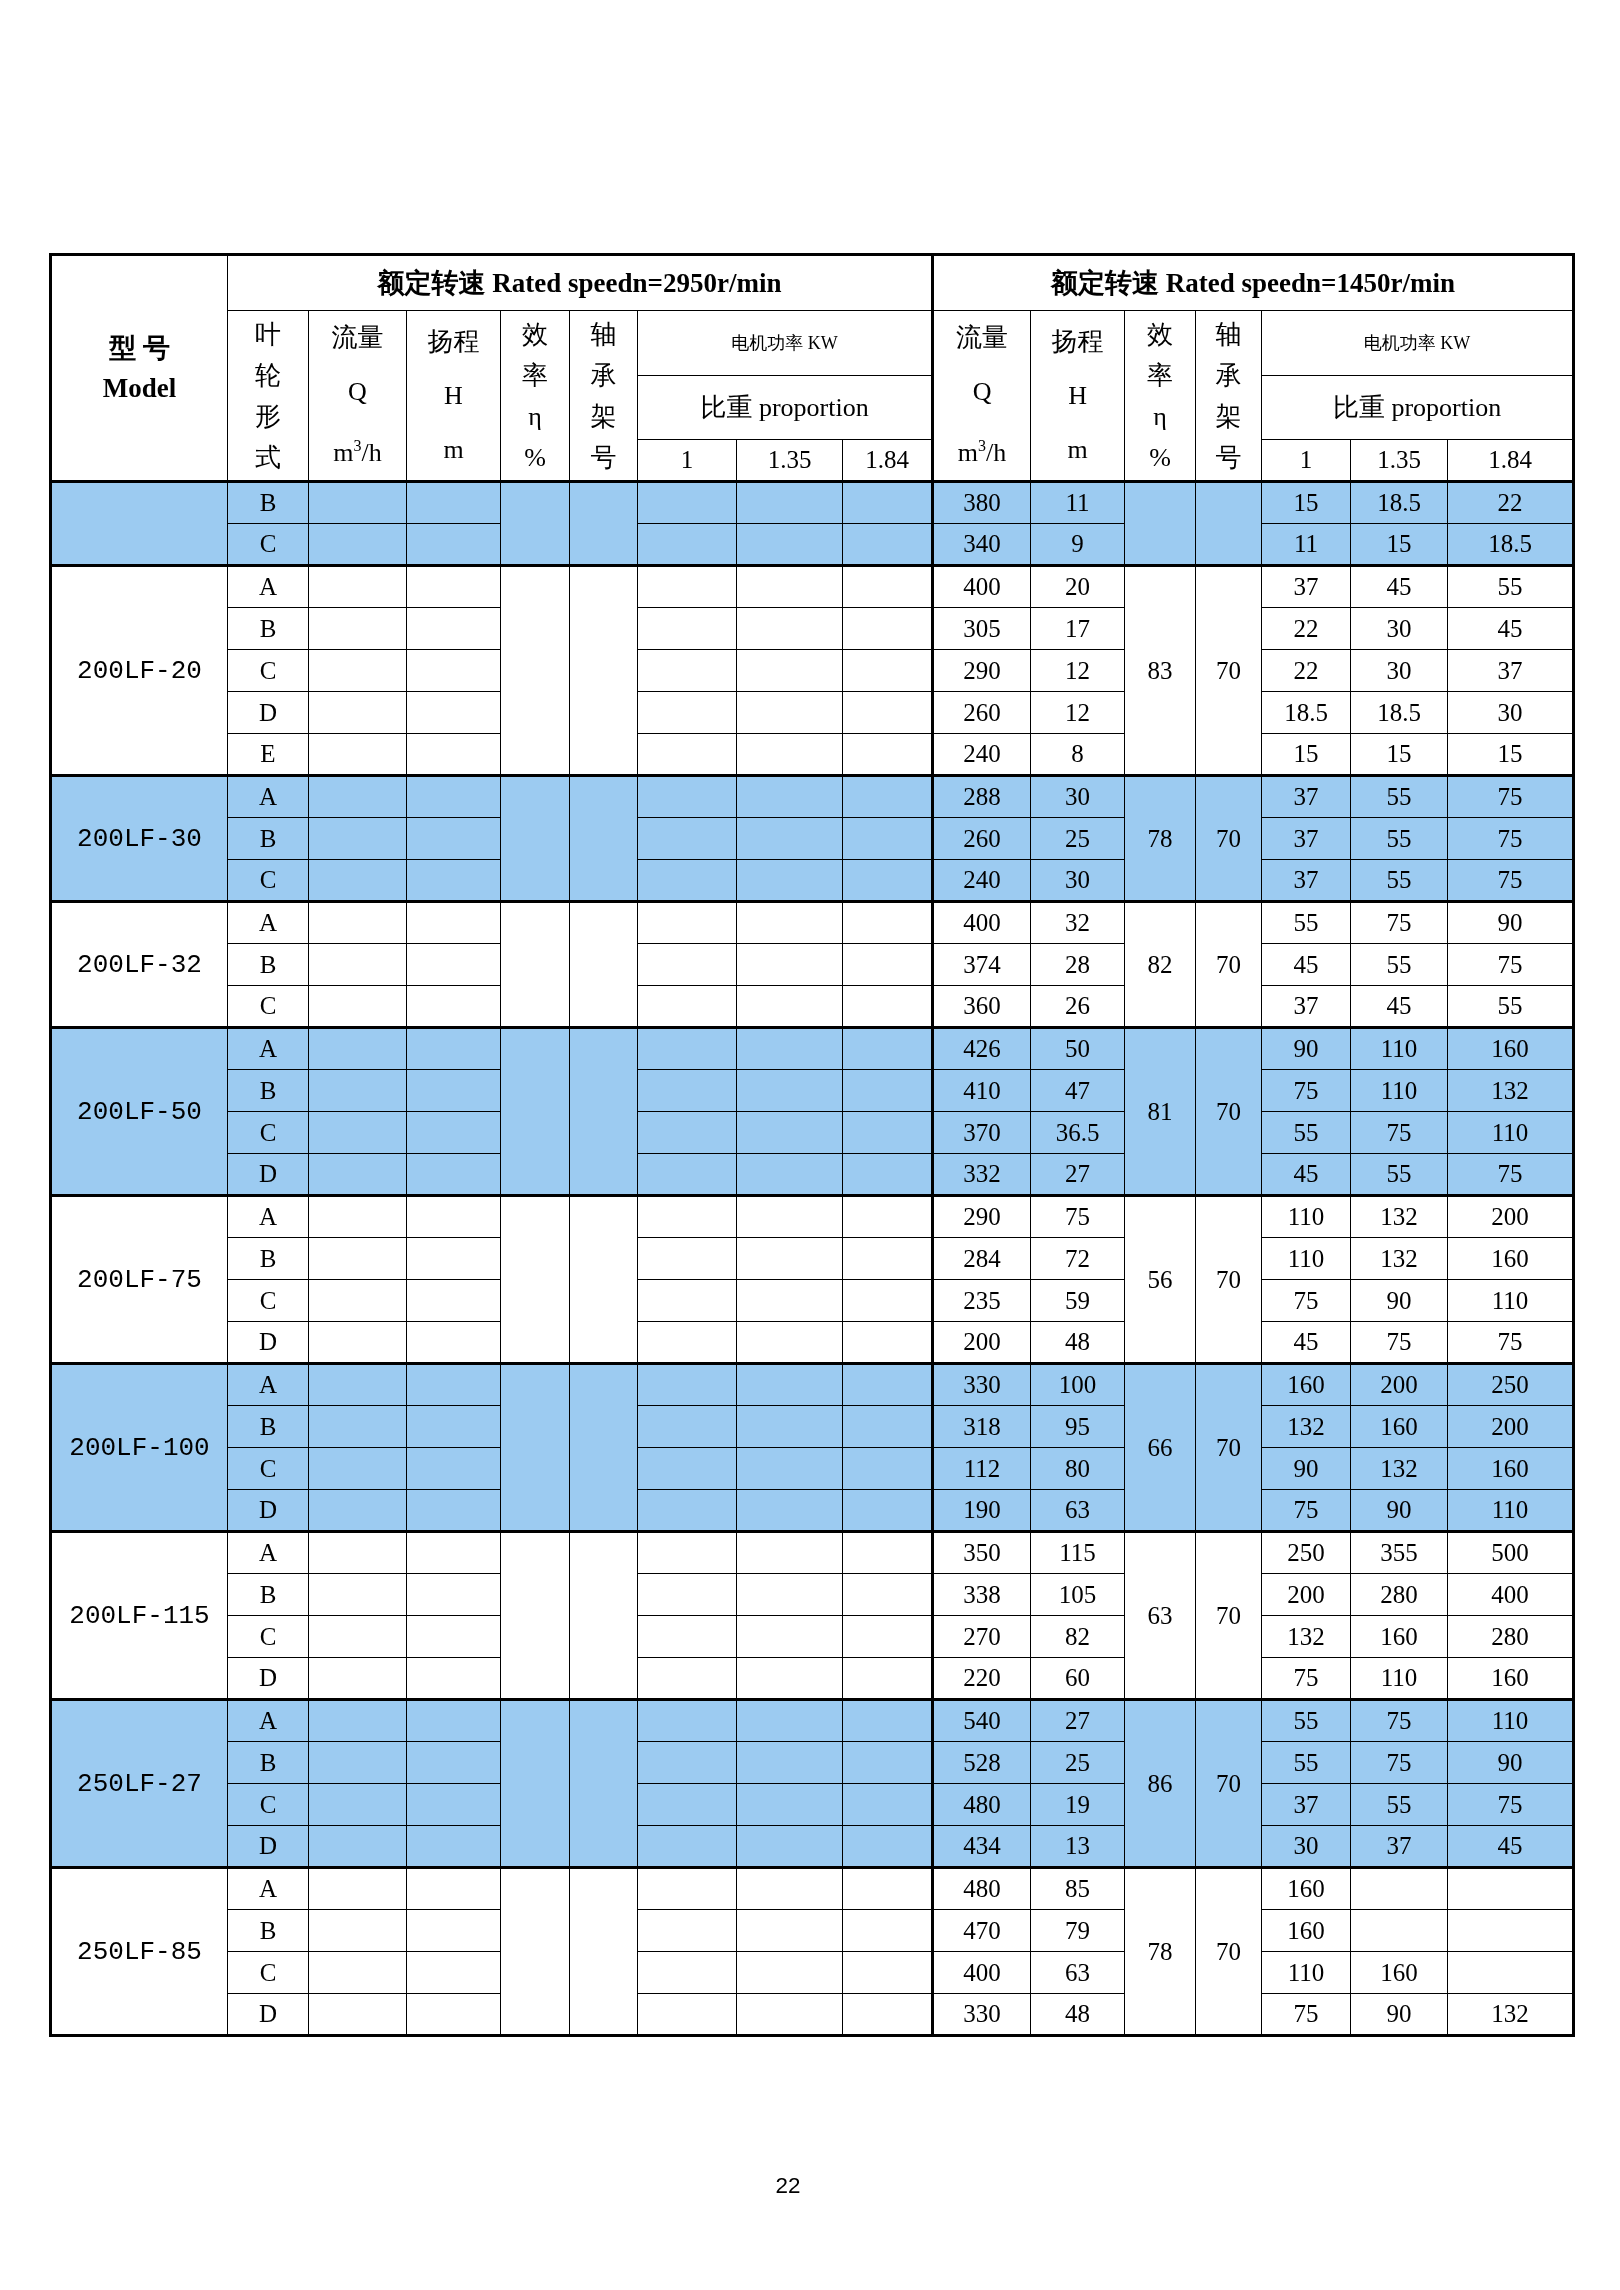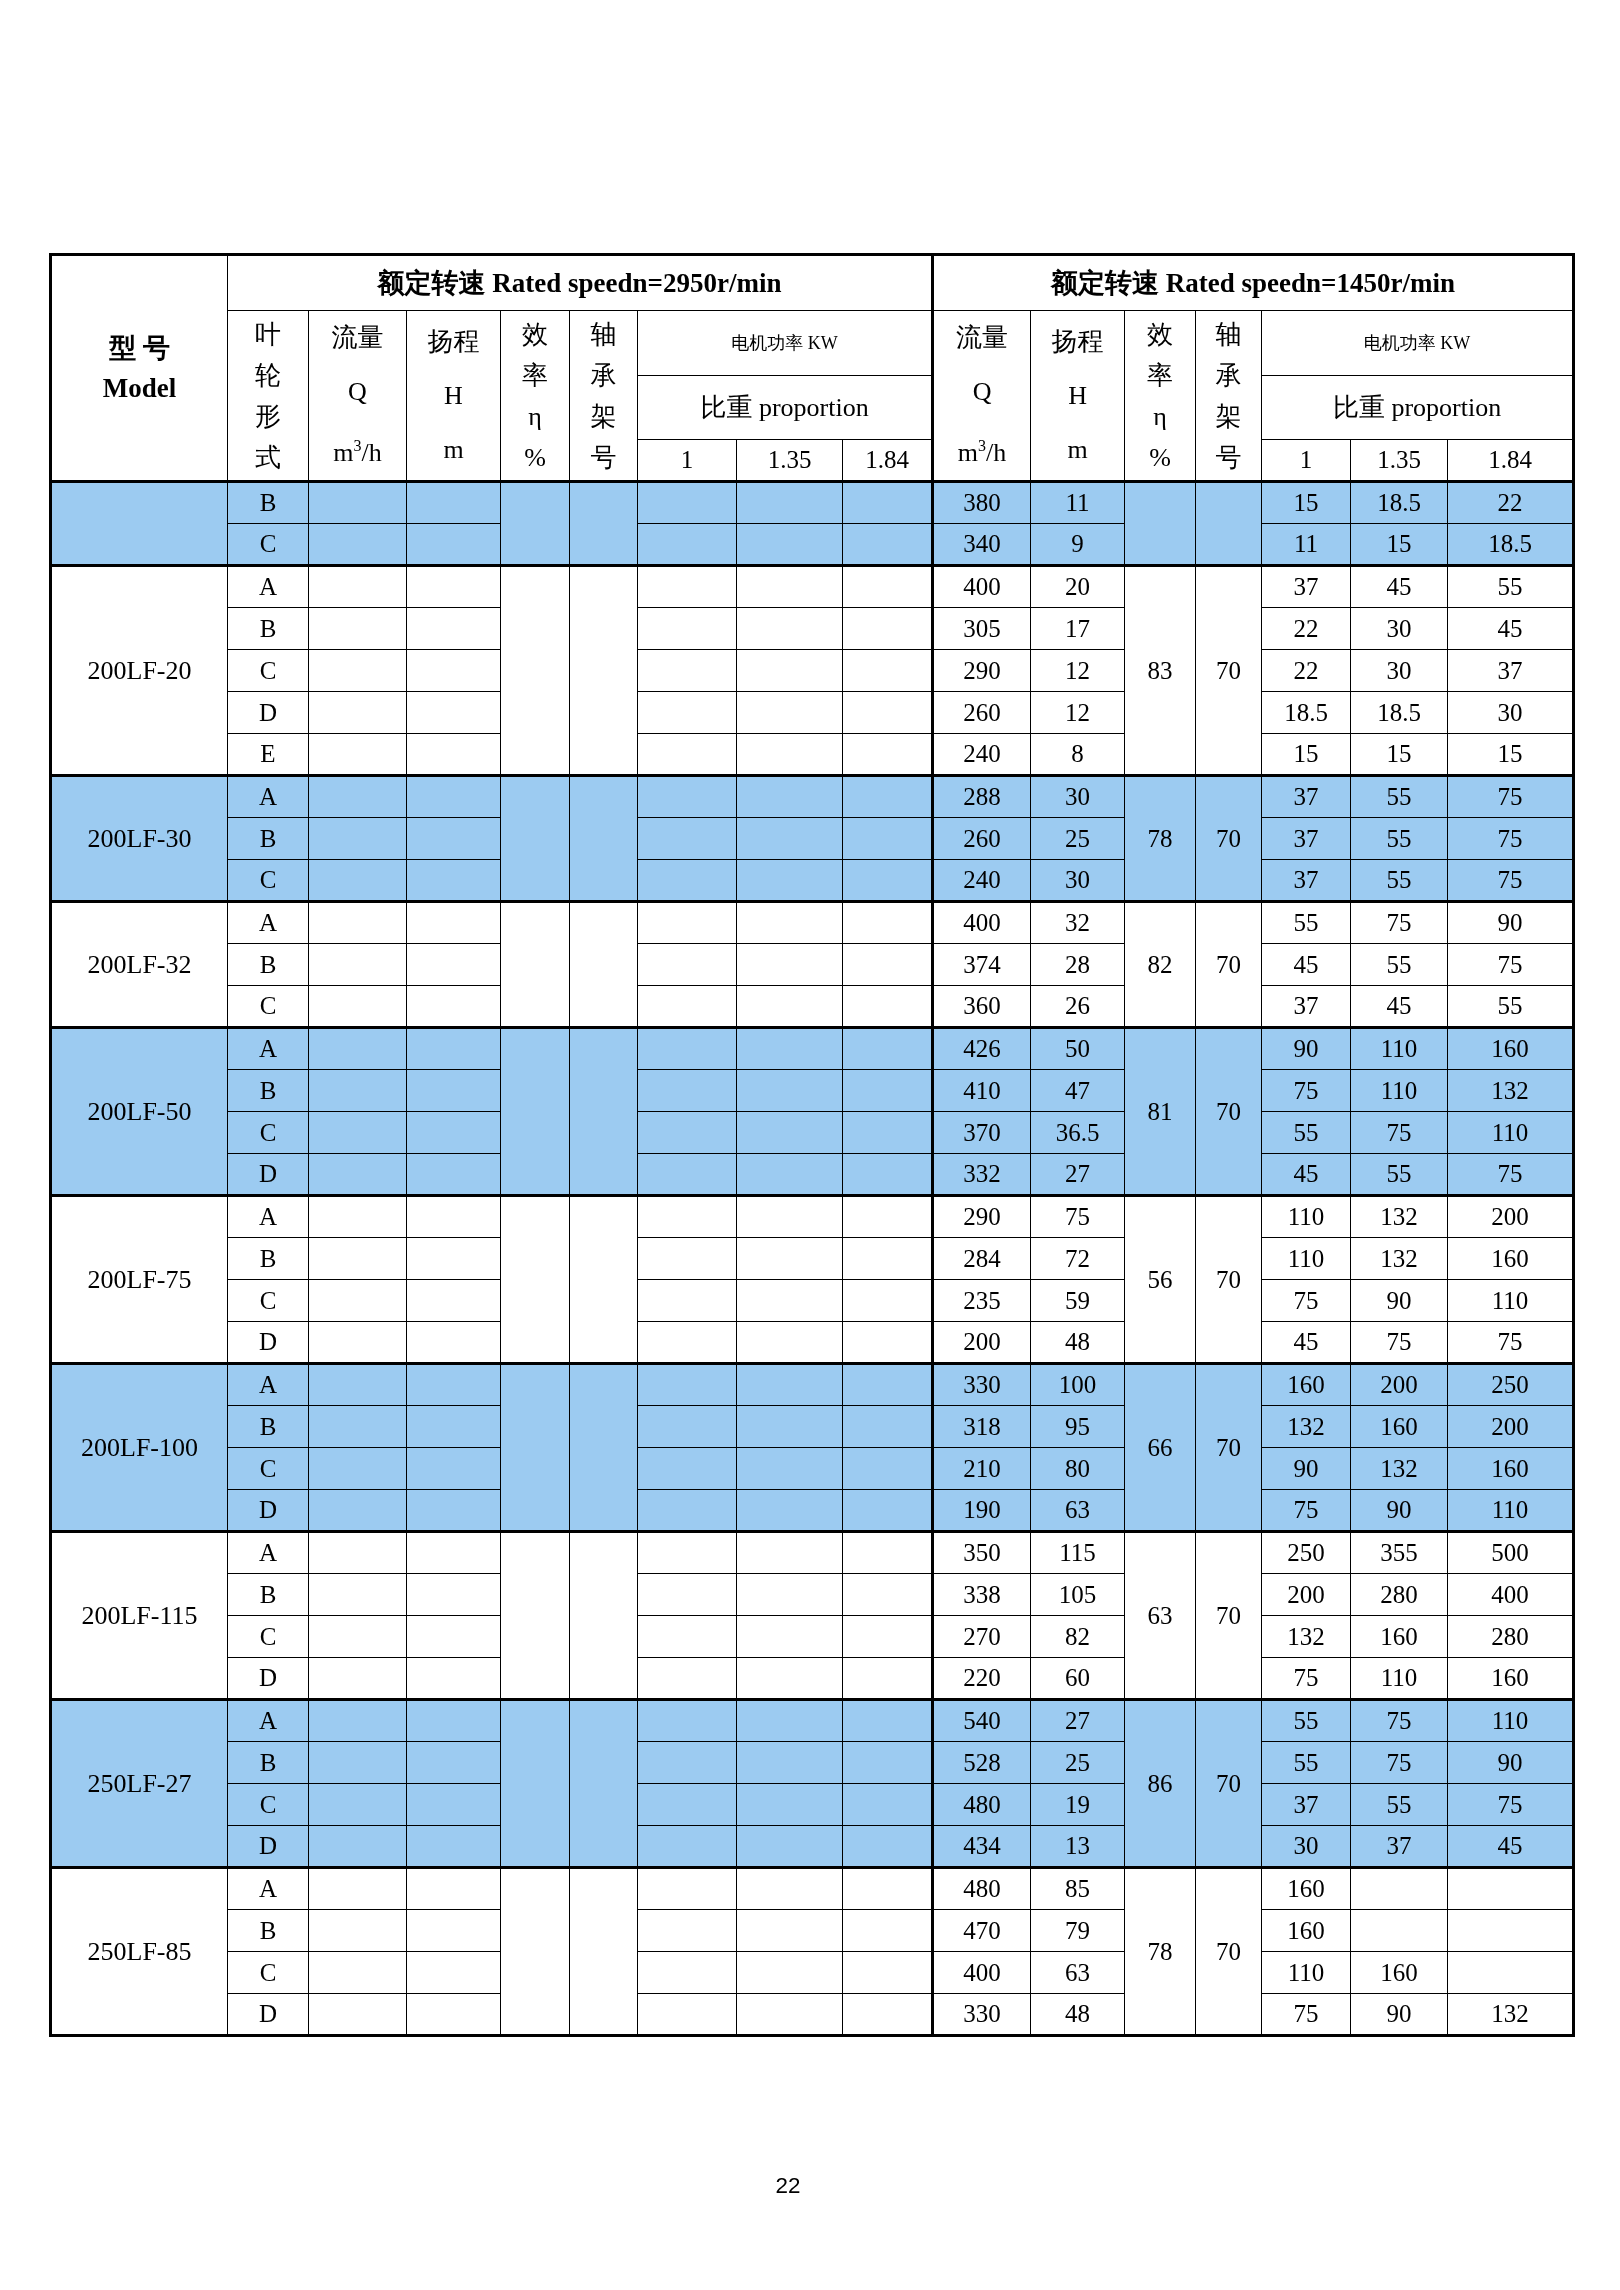--- a/index.html
+++ b/index.html
@@ -22,21 +22,21 @@
   thead tr.prop-row{height:64px;}
   thead tr.ratio-row{height:42px;}
   tbody tr{height:42px;}
   .speed-row th{font-weight:bold;font-size:27px;}
   .model-head{font-size:27px;line-height:1.5;}
   .vchar{font-size:26px;line-height:41px;}
   .hstack{font-size:26px;line-height:54px;}
   .hstack sup{font-size:16px;}
   .motor{font-size:18px;}
   .prop{font-size:26px;font-family:Liberation Serif, serif;}
-  .model{font-size:26px;}
+  .model{font-size:26px;font-family:Liberation Mono, monospace;}
   tr.hl td{background:#9CCBF1;}
   tr.grp-start td{border-top-width:3.6px;}
   .div-l{border-left-width:3.6px;}
   .footer{
     position:absolute;top:2173px;left:0;width:1576px;text-align:center;
     font-family:"Liberation Sans","DejaVu Sans",sans-serif;font-size:22.4px;
   }
 </style>
 </head>
 <body>
@@ -471,21 +471,21 @@
         <td>160</td>
         <td>200</td>
       </tr>
       <tr class="hl ">
         <td class="imp">C</td>
         <td></td>
         <td></td>
         <td></td>
         <td></td>
         <td></td>
-        <td class="div-l">210</td>
+        <td class="div-l">112</td>
         <td>80</td>
         <td>90</td>
         <td>132</td>
         <td>160</td>
       </tr>
       <tr class="hl ">
         <td class="imp">D</td>
         <td></td>
         <td></td>
         <td></td>

